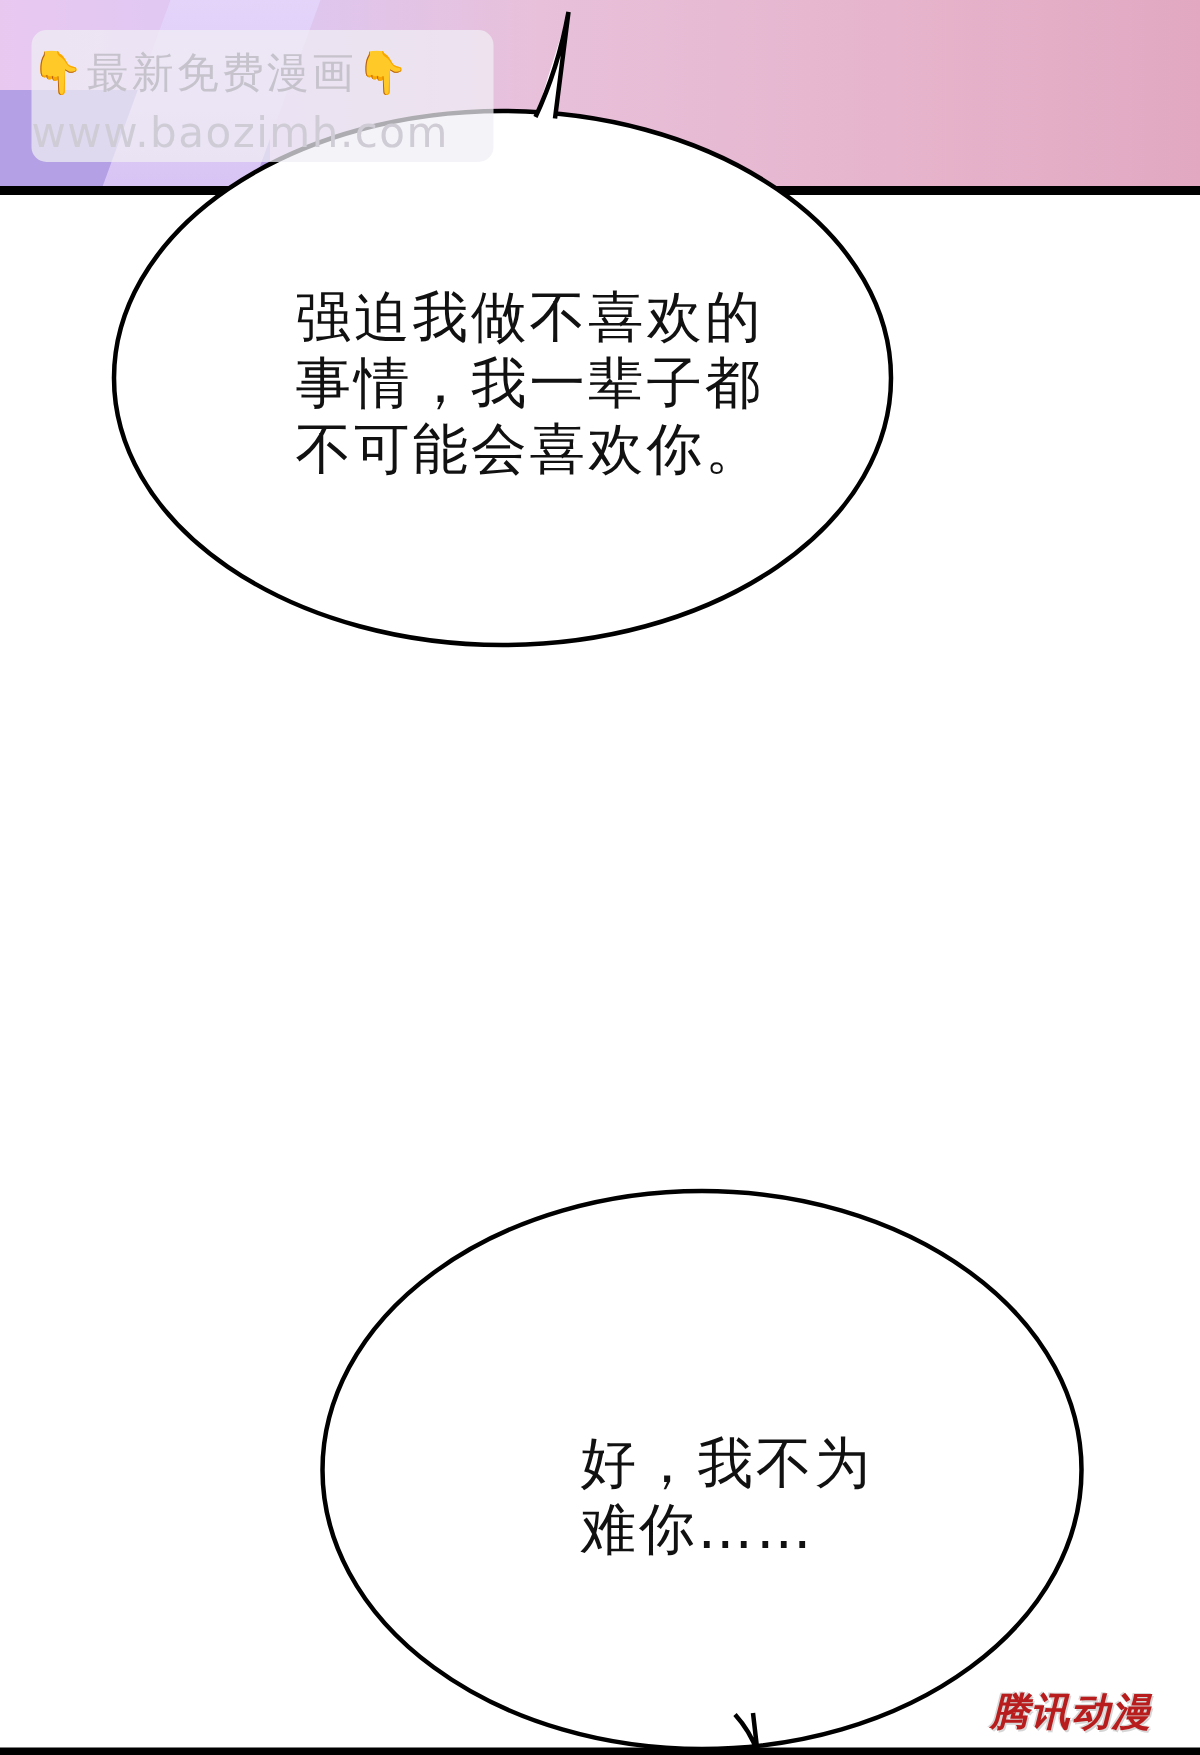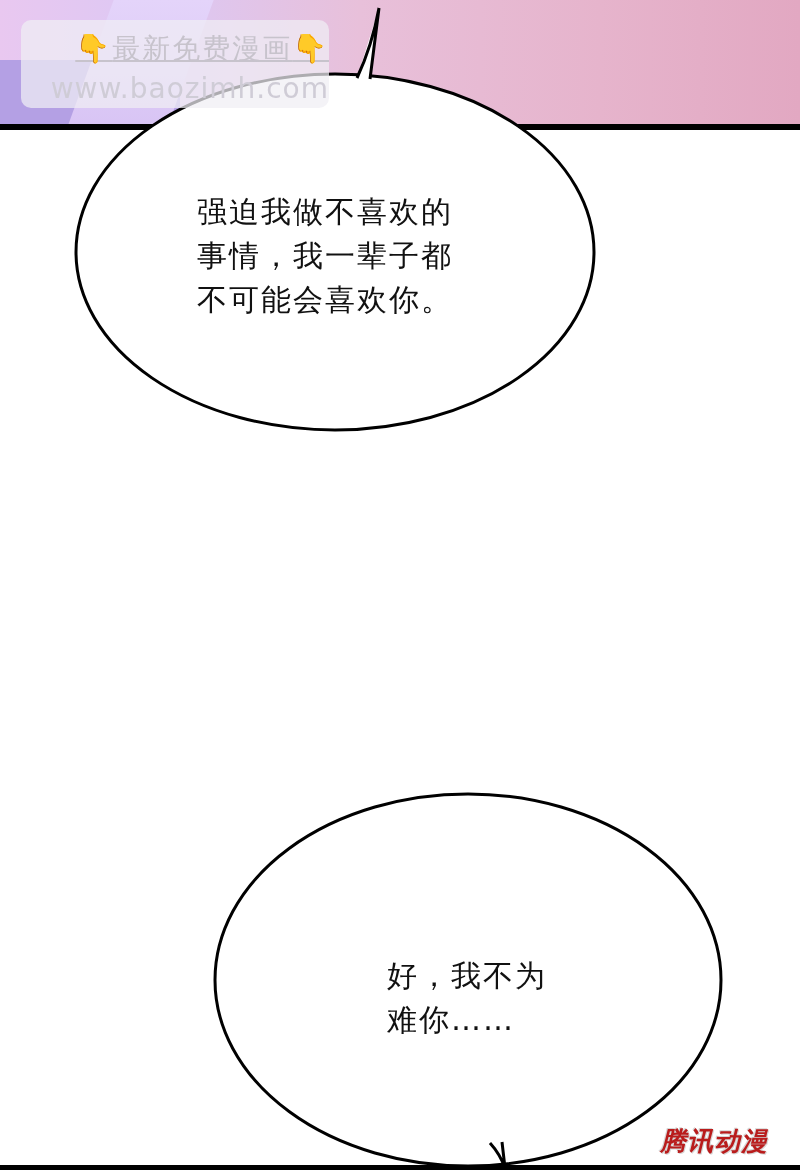--- a/index.html
+++ b/index.html
@@ -4,24 +4,24 @@
   <style>
     html, body { margin: 0; padding: 0; }
     body { width: 800px; height: 1170px; position: relative; overflow: hidden; background: #ffffff; font-family: "DejaVu Sans", sans-serif; }
     .top-panel { position: absolute; left: 0; top: 0; width: 800px; height: 126px; overflow: hidden;
       background: linear-gradient(90deg, #e9c8f0 0%, #dcc8f4 20%, #e8c0da 45%, #e6b4cc 75%, #e2a8c2 100%); }
     .top-panel .purple-region { position: absolute; left: 0; top: 60px; width: 180px; height: 70px; background: #b4a0e4; }
     .top-panel .lavender-region { position: absolute; left: 90px; top: 0; width: 100px; height: 130px; background: linear-gradient(180deg,#e4d4fa,#d8c4f4); transform: skewX(-20deg); }
     .panel-border-top { position: absolute; left: 0; top: 124px; width: 800px; height: 6px; background: #000; }
     .panel-border-bottom { position: absolute; left: 0; top: 1165px; width: 800px; height: 5px; background: #000; }
     svg.bubbles { position: absolute; left: 0; top: 0; }
-    .bubble-text { position: absolute; color: #111; font-size: 30px; line-height: 44px; letter-spacing: 2px; white-space: pre-line; }
+    .bubble-text { position: absolute; color: #111; font-size: 37px; line-height: 44px; letter-spacing: 2px; white-space: pre-line; }
     .watermark-box { position: absolute; left: 21px; top: 20px; width: 308px; height: 88px; background: rgba(240,238,244,0.72); border-radius: 10px; }
-    .wm-line1 { position: absolute; left: 0; top: 10px; width: 100%; text-align: right; font-size: 28px; color: #c7c3cc; letter-spacing: 2px; text-decoration: underline; }
-    .wm-line2 { position: absolute; left: 0; top: 52px; width: 100%; text-align: right; font-size: 28px; color: #cfccd6; letter-spacing: 1px; }
+    .wm-line1 { position: absolute; left: 0; top: 10px; width: 100%; text-align: left; font-size: 28px; color: #c7c3cc; letter-spacing: 2px; }
+    .wm-line2 { position: absolute; left: 0; top: 52px; width: 100%; text-align: left; font-size: 28px; color: #cfccd6; letter-spacing: 1px; }
     .hand { color: #f2b838; }
     .publisher-logo { position: absolute; left: 660px; top: 1124px; font-size: 26px; font-weight: bold; font-style: italic; color: #b91c1c; letter-spacing: 1px;
       text-shadow: 1px 1px 0 #d6d6d6, -1px -1px 0 #d6d6d6; }
   </style>
 </head>
 <body>
 
 <div class="top-panel">
   <div class="purple-region"></div>
   <div class="lavender-region"></div>

